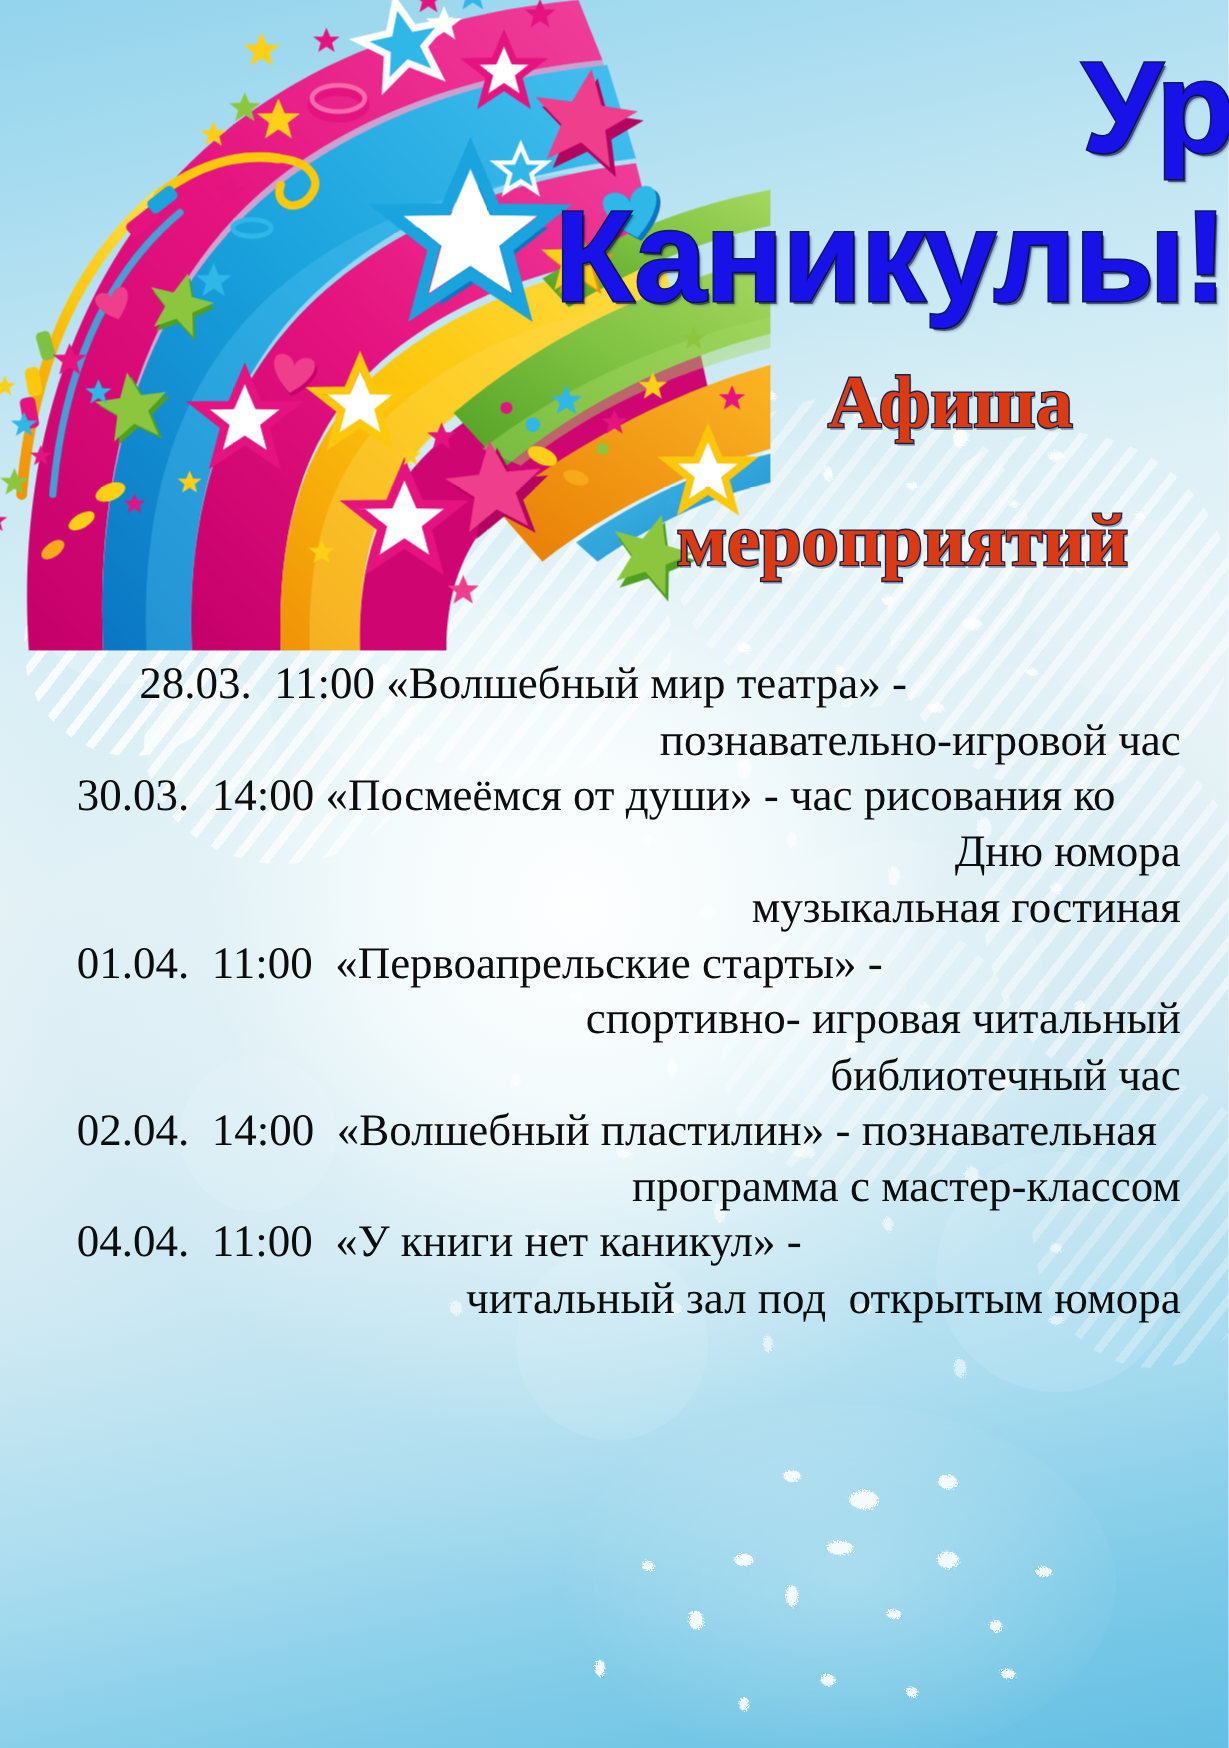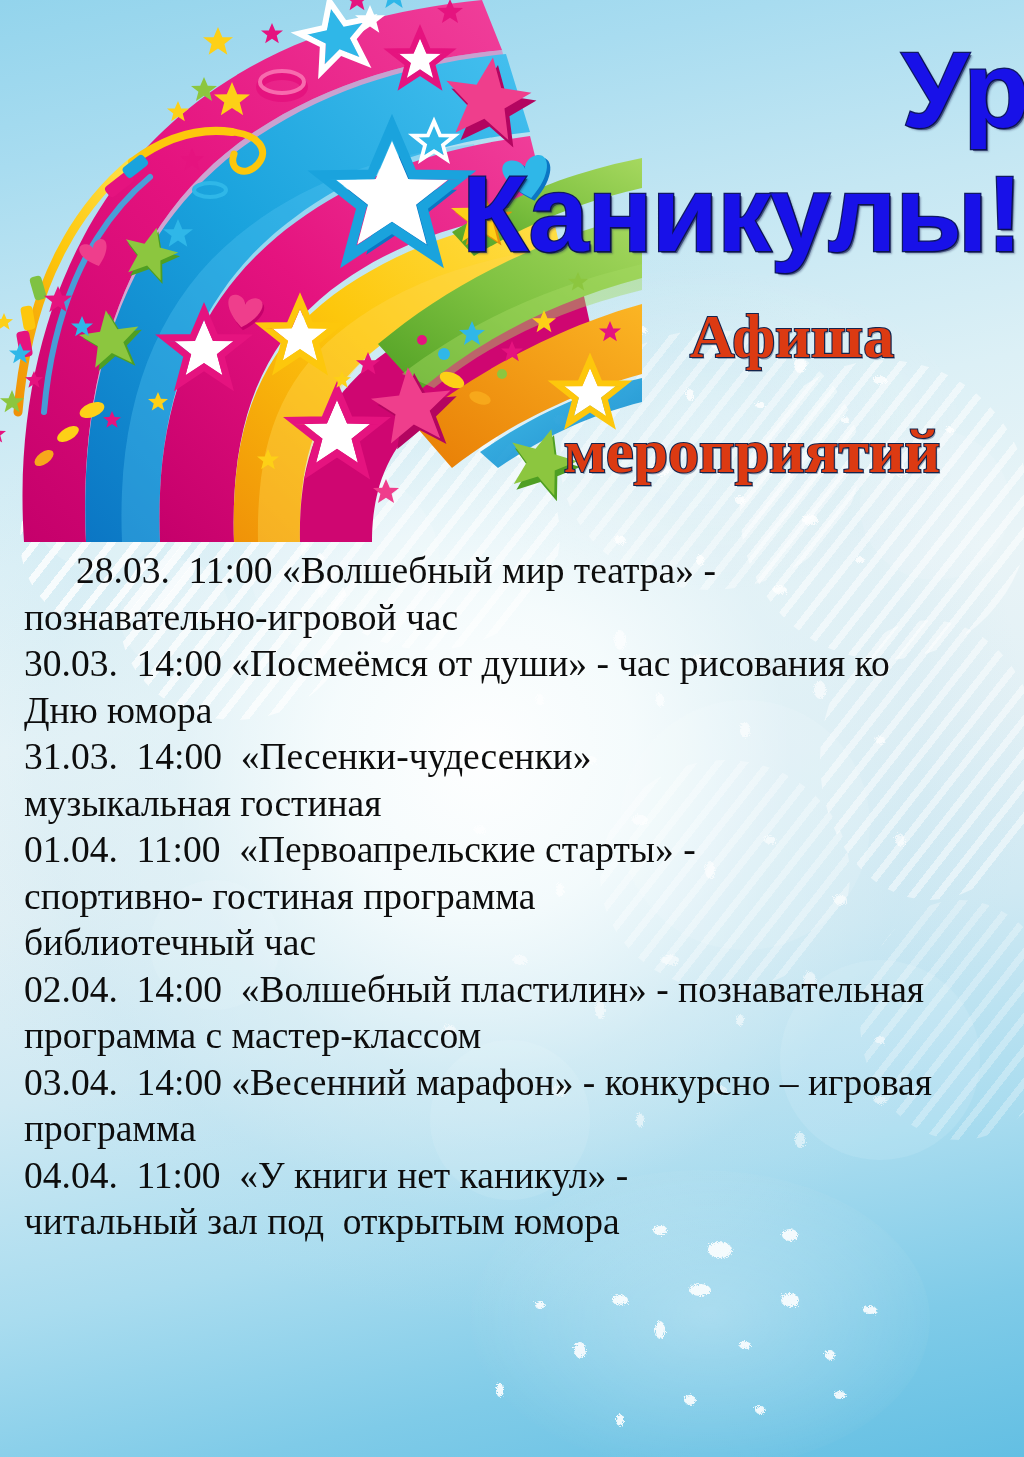--- a/index.html
+++ b/index.html
@@ -121,30 +121,31 @@
 
   
   #schedule {
     position: absolute;
     left: 24px;
     top: 548px;
     width: 960px;
   }
   .event {
     margin-bottom: 0;
+    margin-left: 40px;
   }
   .event-line {
     font-family: "Liberation Serif", "DejaVu Serif", serif;
     font-size: 37.5px;
     line-height: 46.5px;
     color: #0d0d0d;
     white-space: pre;
   }
   .event-line.primary  { text-align: left; }
-  .event-line.continued { }
+  .event-line.continued { text-align: right; }
 
   
   #schedule .event:first-child .primary { padding-left: 52px; }
 </style>
 </head>
 <body>
 
 <div id="poster">
 
   <div class="layer">
@@ -577,42 +578,37 @@
       <div class="event-line primary">28.03.  11:00 «Волшебный мир театра» -</div>
       <div class="event-line continued">познавательно-игровой час</div>
     </div>
 
     <div class="event">
       <div class="event-line primary">30.03.  14:00 «Посмеёмся от души» - час рисования ко</div>
       <div class="event-line continued">Дню юмора</div>
     </div>
 
     <div class="event">
-      <div class="event-line primary">31.03.  14:00  «Песенки-чудесенки»</div>
       <div class="event-line continued">музыкальная гостиная</div>
     </div>
 
     <div class="event">
       <div class="event-line primary">01.04.  11:00  «Первоапрельские старты» -</div>
-      <div class="event-line continued">спортивно- гостиная программа</div>
+      <div class="event-line continued">спортивно- игровая читальный</div>
     </div>
 
     <div class="event">
       <div class="event-line continued">библиотечный час</div>
     </div>
 
     <div class="event">
       <div class="event-line primary">02.04.  14:00  «Волшебный пластилин» - познавательная</div>
       <div class="event-line continued">программа с мастер-классом</div>
     </div>
 
-    <div class="event">
-      <div class="event-line primary">03.04.  14:00 «Весенний марафон» - конкурсно – игровая</div>
-      <div class="event-line continued">программа</div>
-    </div>
 
     <div class="event">
       <div class="event-line primary">04.04.  11:00  «У книги нет каникул» -</div>
       <div class="event-line continued">читальный зал под  открытым юмора</div>
     </div>
 
   </div>
 
 </div>
 

